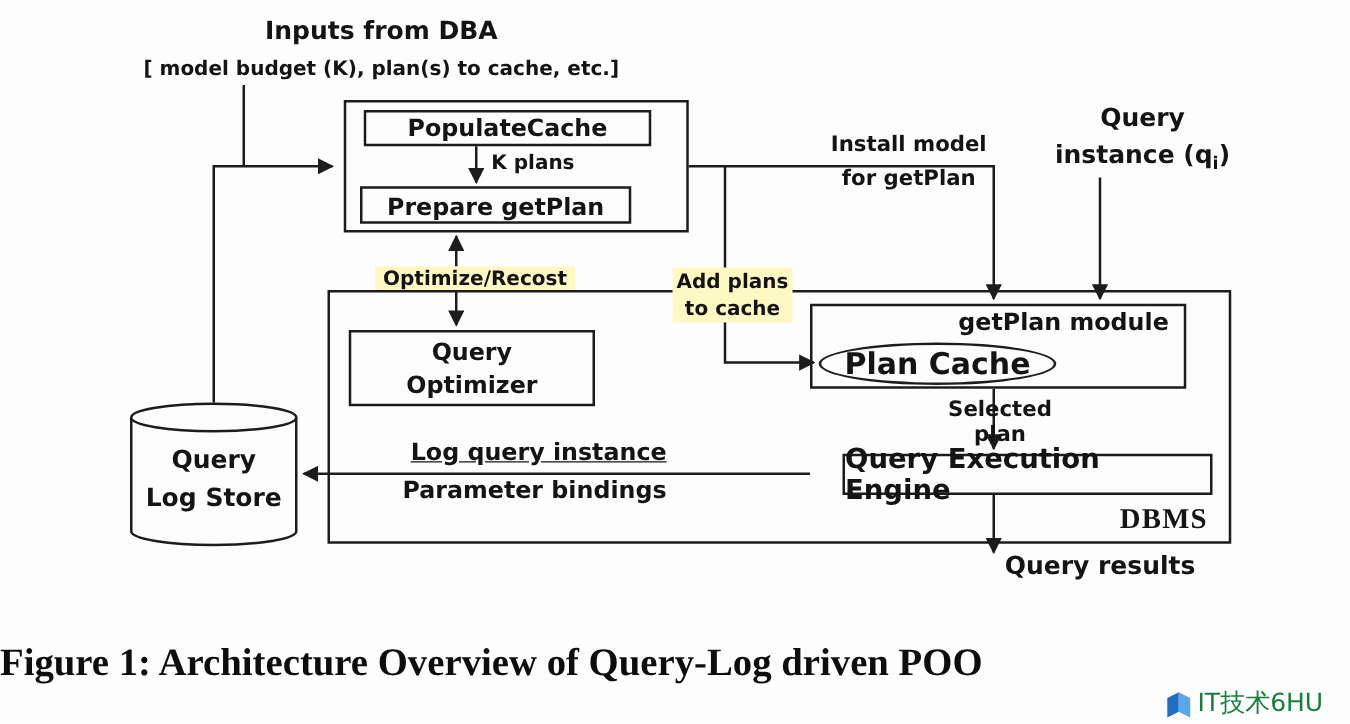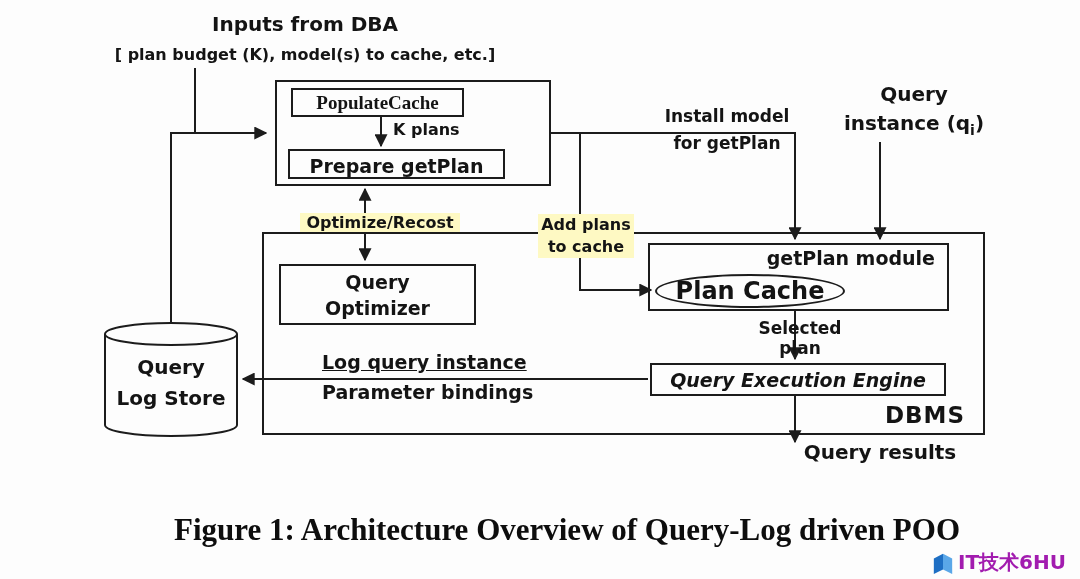--- a/index.html
+++ b/index.html
@@ -5,42 +5,42 @@
   html,body{margin:0;padding:0;background:#ffffff;}
   #canvas{
     position:relative;width:1080px;height:579px;background:#fdfdfd;
     font-family:"DejaVu Sans", sans-serif;color:#111;overflow:hidden;
   }
   .box{
     position:absolute;border:2px solid #1c1c1c;background:#fdfdfd;
     box-sizing:border-box;display:flex;align-items:center;justify-content:center;
     font-weight:700;color:#141414;
   }
-  .label{position:absolute;color:#141414;}
+  .label{position:absolute;color:#141414;text-align:right;}
   .center{text-align:center;}
   .onpath{background:#fef9c3;}
   #connectors{position:absolute;left:0;top:0;pointer-events:none;}
   sub{font-size:70%;}
   #caption{
-    position:absolute;left:0;top:512px;width:960px;text-align:right;
+    position:absolute;left:0;top:512px;width:960px;text-align:left;
     font-family:"Liberation Serif", serif;font-weight:700;font-size:31px;color:#0d0d0d;
   }
   #watermark{
     position:absolute;left:932px;top:549px;display:flex;align-items:center;gap:4px;
-    font-weight:700;font-size:20px;color:#a21caf;
+    font-weight:400;font-size:20px;color:#15803d;
   }
 </style>
 </head>
 <body>
 
 <div id="canvas">
 
   <div class="box" style="left:275px;top:80px;width:276px;height:106px;"></div>
 
-  <div class="box" style="left:291px;top:88px;width:173px;height:29px;font-size:19px;font-family:Liberation Serif, serif;">
+  <div class="box" style="left:291px;top:88px;width:230px;height:29px;font-size:19px;">
     <span>PopulateCache</span>
   </div>
 
   <div class="box" style="left:288px;top:149px;width:217px;height:30px;font-size:19px;align-items:flex-end;">
     <span>Prepare getPlan</span>
   </div>
 
   <div class="box" style="left:262px;top:232px;width:723px;height:203px;background:transparent;"></div>
 
   <div class="box center" style="left:279px;top:264px;width:197px;height:61px;font-size:19px;line-height:26px;">
@@ -51,21 +51,21 @@
   </div>
 
   <div class="box" style="left:648px;top:243px;width:301px;height:68px;align-items:flex-start;justify-content:flex-end;font-size:19px;padding:2px 12px 0 0;">
     <span>getPlan module</span>
   </div>
 
   <div class="box" style="left:655px;top:274px;width:190px;height:34px;border-radius:50%;font-size:24px;">
     <span>Plan Cache</span>
   </div>
 
-  <div class="box" style="left:650px;top:363px;width:296px;height:33px;font-size:19px;font-style:italic;">
+  <div class="box" style="left:674px;top:363px;width:296px;height:33px;font-size:22px;">
     <span>Query Execution Engine</span>
   </div>
 
   <svg id="connectors" width="1080" height="579" viewBox="0 0 1080 579">
     <defs>
       <marker id="arr" viewBox="0 0 10 10" refX="9" refY="5" markerWidth="6.5" markerHeight="6.5" orient="auto-start-reverse">
         <path d="M0,0 L10,5 L0,10 z" fill="#1c1c1c"></path>
       </marker>
     </defs>
 
@@ -93,21 +93,21 @@
     <path d="M648,379 L243,379" fill="none" stroke="#1c1c1c" stroke-width="2" marker-end="url(#arr)"></path>
 
     <path d="M795,396 L795,442" fill="none" stroke="#1c1c1c" stroke-width="2" marker-end="url(#arr)"></path>
   </svg>
 
   <div class="label center" style="left:205px;top:12px;width:200px;font-size:20px;font-weight:700;">
     <span>Inputs from DBA</span>
   </div>
 
   <div class="label center" style="left:110px;top:45px;width:390px;font-size:16px;font-weight:600;">
-    <span>[ plan budget (K), model(s) to cache, etc.]</span>
+    <span>[ model budget (K), plan(s) to cache, etc.]</span>
   </div>
 
   <div class="label" style="left:393px;top:120px;font-size:16px;font-weight:600;">
     <span>K plans</span>
   </div>
 
   <div class="label center" style="left:658px;top:103px;width:138px;font-size:17px;font-weight:600;line-height:27px;">
     <div>Install model</div>
     <div>for getPlan</div>
   </div>
@@ -133,21 +133,21 @@
   <div class="label" style="left:322px;top:347px;font-size:19px;font-weight:600;line-height:30px;">
     <div style="text-decoration:underline;">Log query instance</div>
     <div>Parameter bindings</div>
   </div>
 
   <div class="label center" style="left:111px;top:352px;width:120px;font-size:20px;font-weight:700;line-height:31px;">
     <div>Query</div>
     <div>Log Store</div>
   </div>
 
-  <div class="label" style="left:885px;top:402px;width:92px;text-align:left;font-size:23px;font-weight:700;letter-spacing:1px;">
+  <div class="label" style="left:885px;top:402px;width:92px;text-align:center;font-size:23px;font-weight:700;letter-spacing:1px;font-family:Liberation Serif, serif;">
     <span>DBMS</span>
   </div>
 
   <div class="label center" style="left:800px;top:440px;width:160px;font-size:20px;font-weight:700;">
     <span>Query results</span>
   </div>
 
   <div id="caption">
     <span>Figure 1: Architecture Overview of Query-Log driven POO</span>
   </div>

